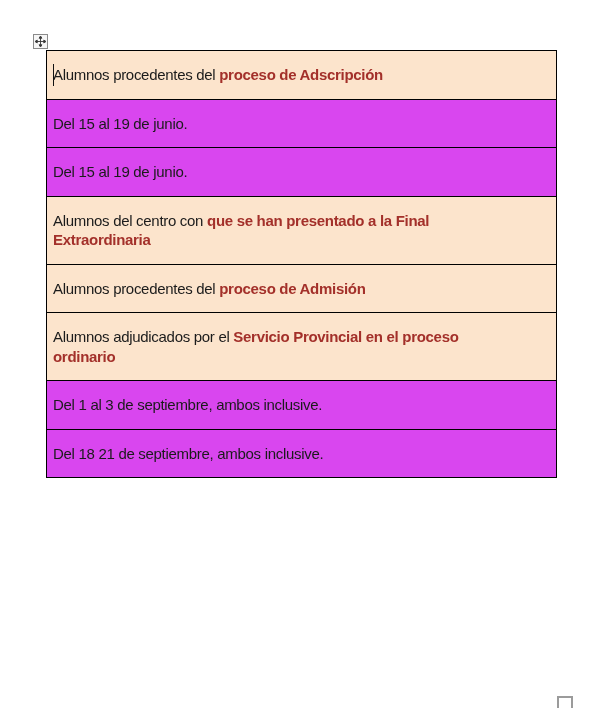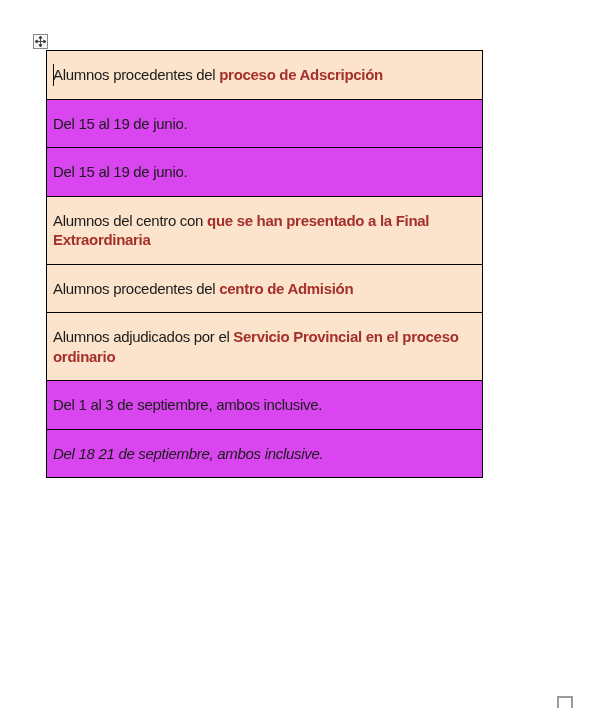--- a/index.html
+++ b/index.html
@@ -23,26 +23,26 @@
     width: 15px; height: 15px;
     background: #f6f6f6;
     border: 1px solid #8a8a8a;
     display: flex; align-items: center; justify-content: center;
     cursor: move;
   }
   .move-handle svg { display: block; }
 
   .schedule-table {
     position: absolute; left: 46px; top: 50px;
-    width: 437px;
+    width: 511px;
     border: 1.5px solid var(--border-black);
     background: #fff;
   }
   .row { border-bottom: 1.5px solid var(--border-black); }
-  .row:last-child { border-bottom: none; font-style: italic; }
+  .row:last-child { border-bottom: none; }
   .row.header { background: var(--header-bg); }
   .row.date { background: #d946ef; }
   .cell {
     position: relative;
     padding: 14px 10px 14px 6px;
     font-size: 15px;
     line-height: 19.5px;
     letter-spacing: -0.3px;
     color: var(--text-black);
     white-space: pre-wrap;
@@ -93,21 +93,21 @@
         <div class="cell"><span class="plain">Del 15 al 19 de junio.</span></div>
       </div>
       <div class="row date">
         <div class="cell"><span class="plain">Del 15 al 19 de junio.</span></div>
       </div>
       <div class="row header">
         <div class="cell"><span class="plain">Alumnos del centro con </span><span class="em">que se han presentado a la Final
 Extraordinaria</span></div>
       </div>
       <div class="row header">
-        <div class="cell"><span class="plain">Alumnos procedentes del </span><span class="em">centro de Admisión</span></div>
+        <div class="cell"><span class="plain">Alumnos procedentes del </span><span class="em">proceso de Admisión</span></div>
       </div>
       <div class="row header">
         <div class="cell"><span class="plain">Alumnos adjudicados por el </span><span class="em">Servicio Provincial en el proceso
 ordinario</span></div>
       </div>
       <div class="row date">
         <div class="cell"><span class="plain">Del 1 al 3 de septiembre, ambos inclusive.</span></div>
       </div>
       <div class="row date">
         <div class="cell"><span class="plain">Del 18 21 de septiembre, ambos inclusive.</span></div>

